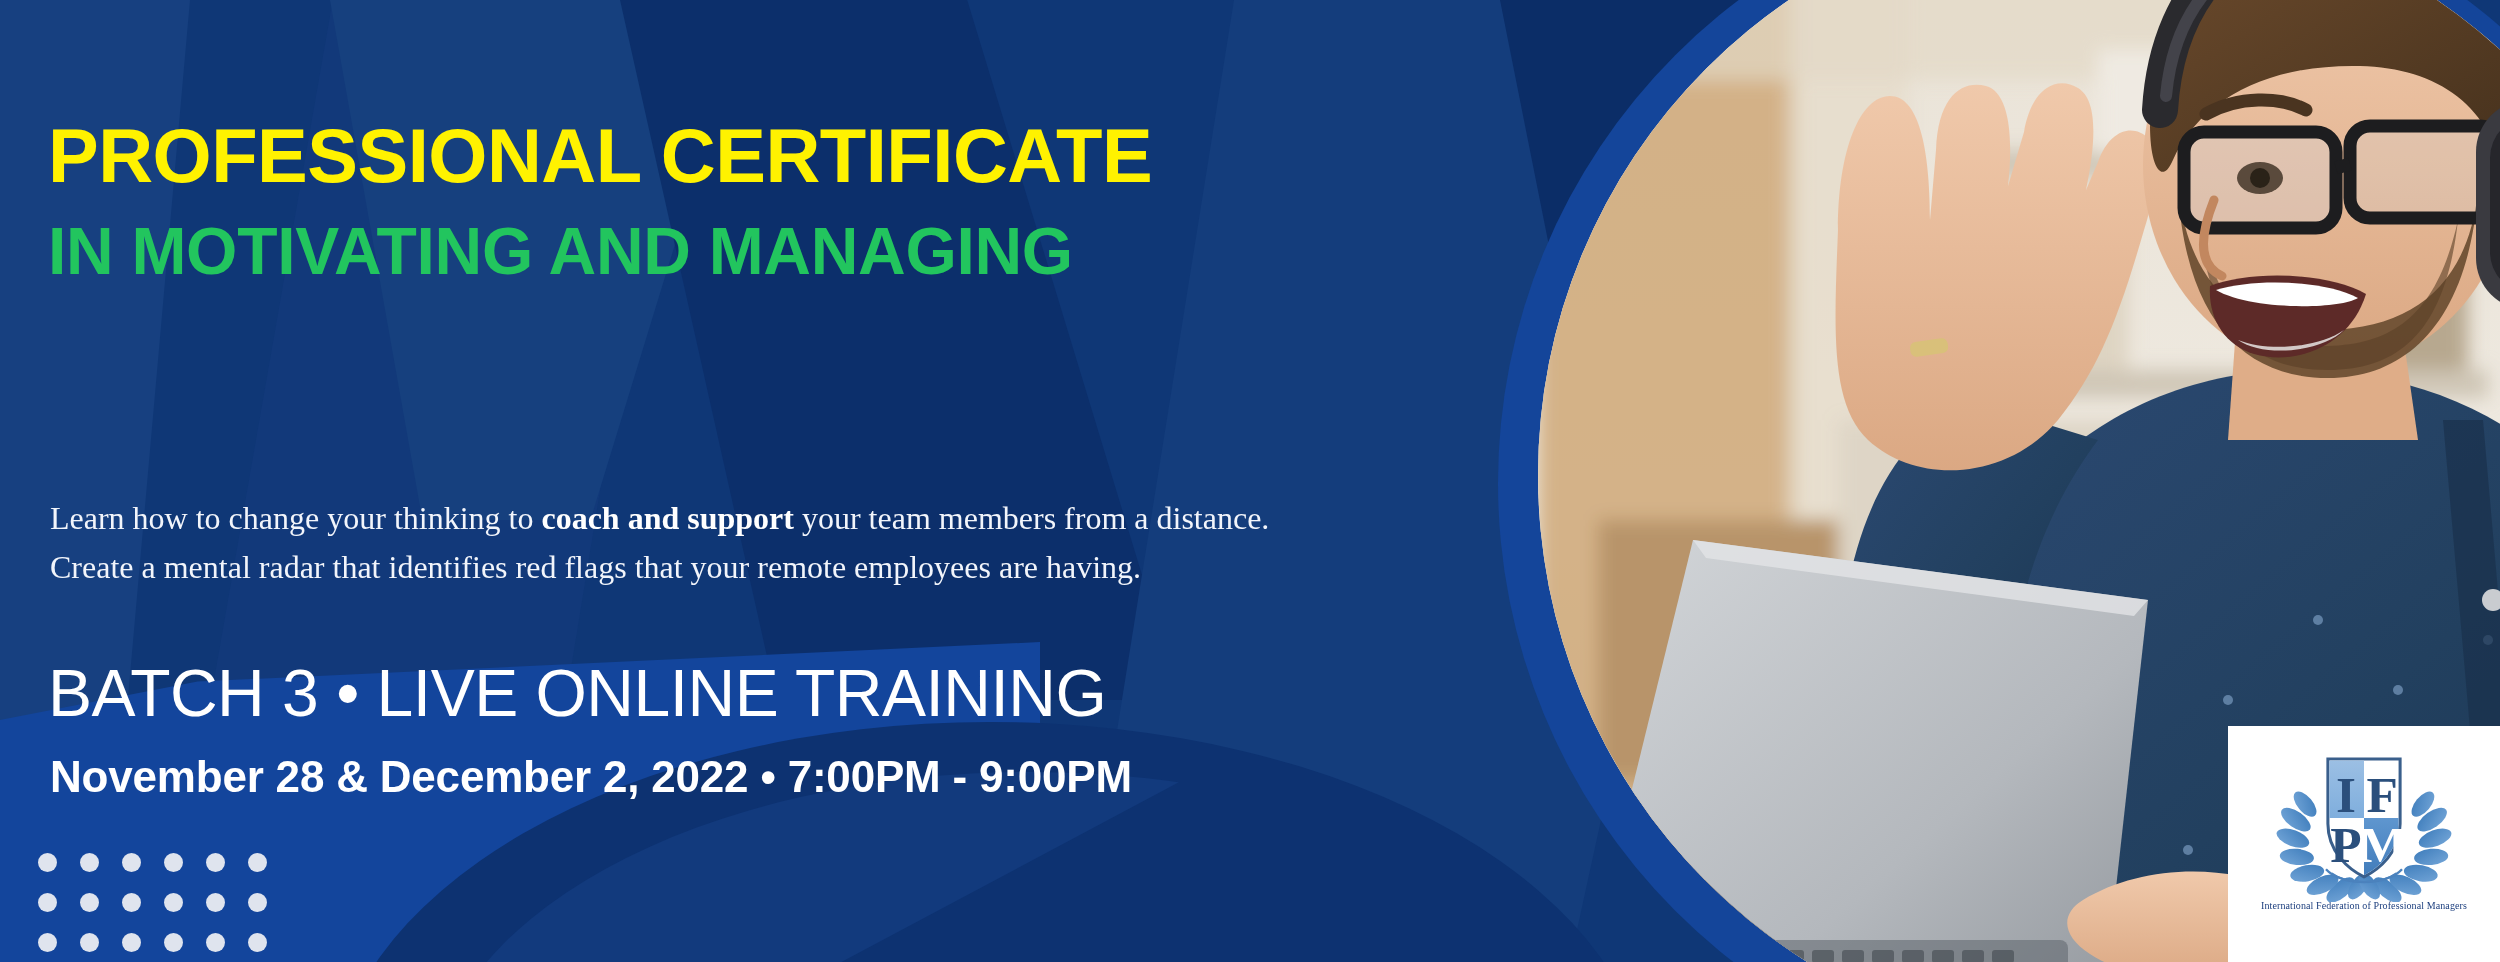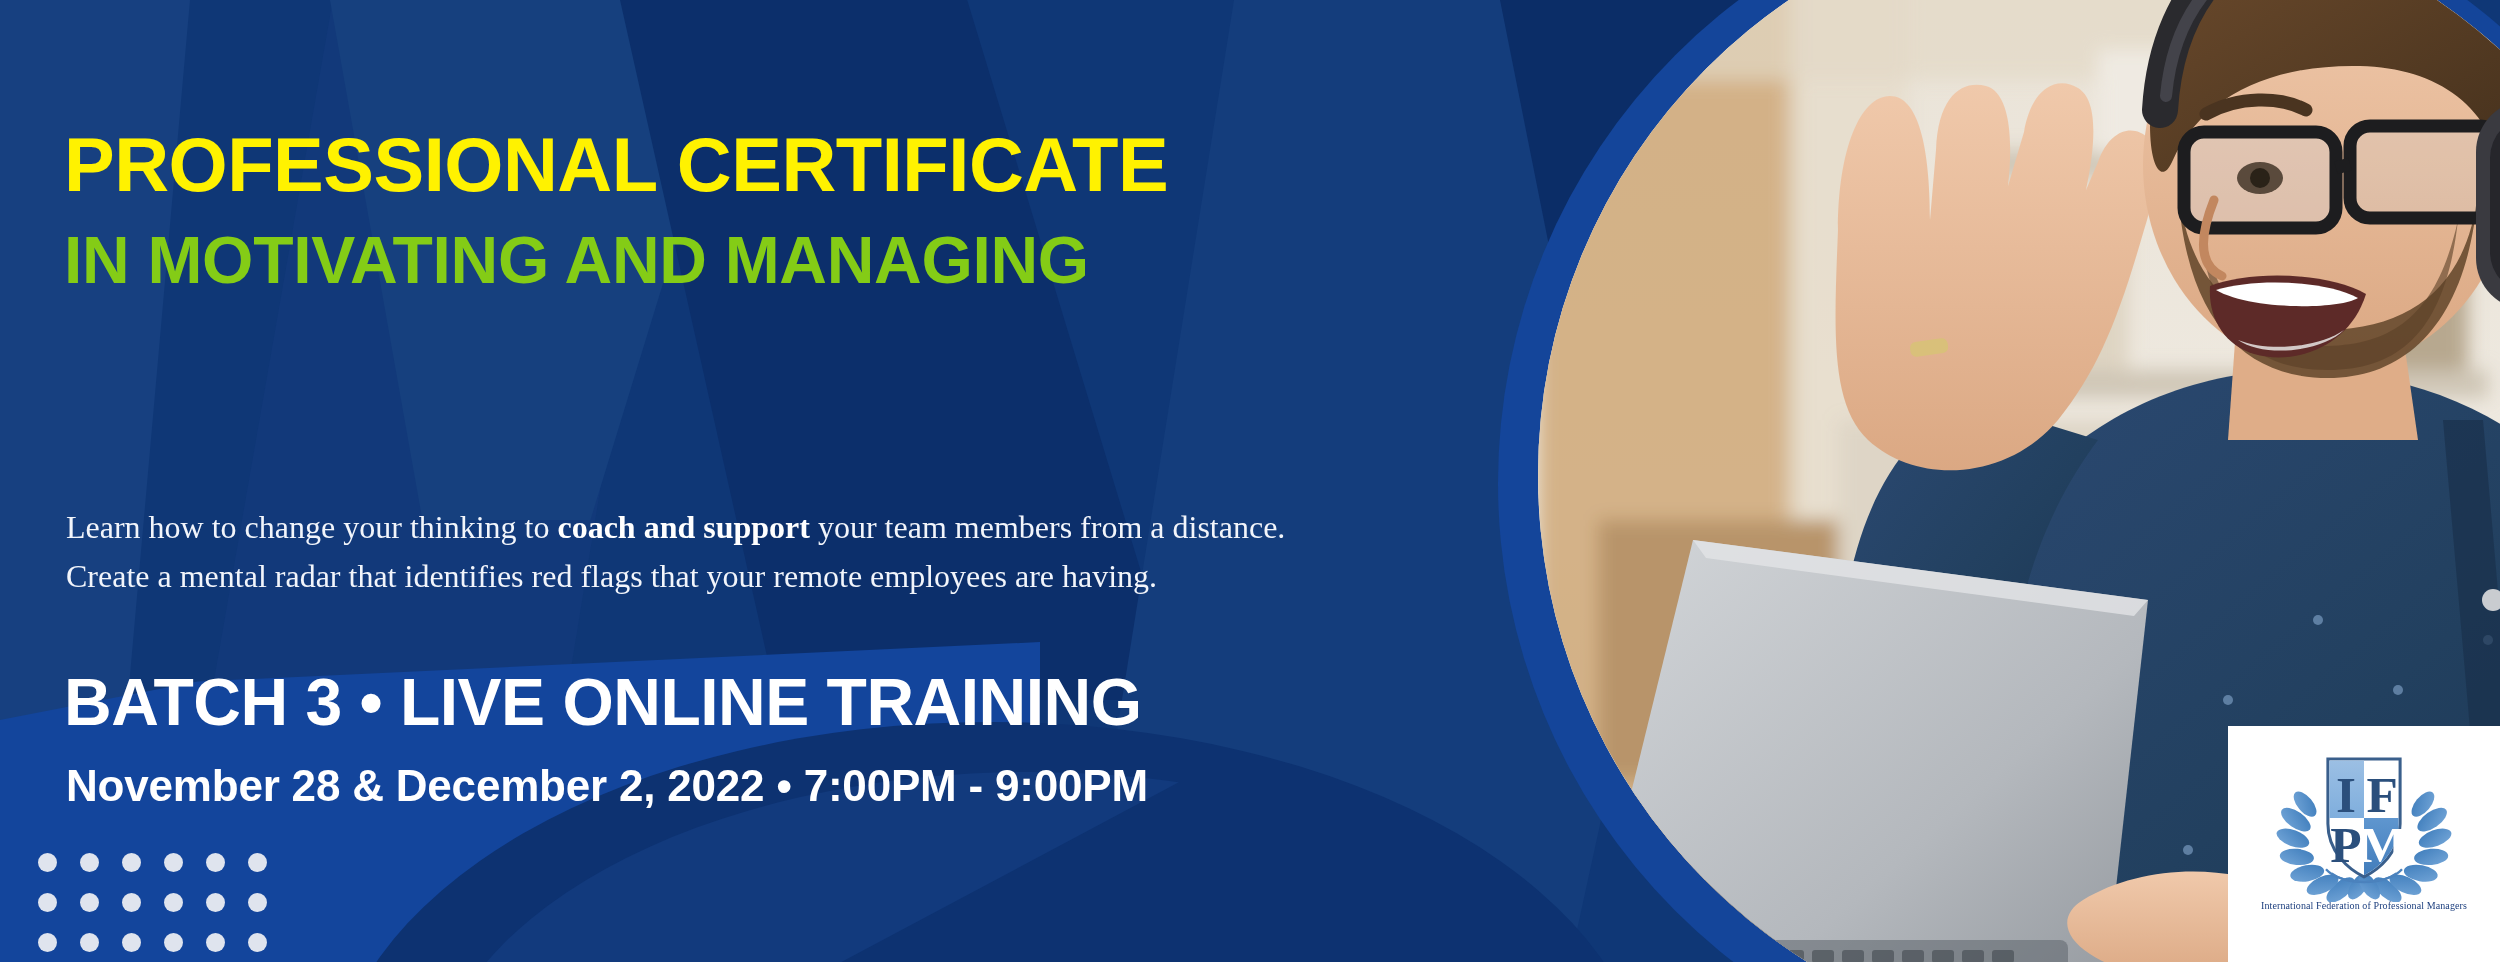--- a/index.html
+++ b/index.html
@@ -73,55 +73,55 @@
     position:absolute;
     left:1538px;top:-100px;
     width:1150px;height:1150px;
     border-radius:50%;
     overflow:hidden;
     background:#cfc4b4;
   }
   .photo-circle svg{display:block;width:100%;height:100%;}
 
   
-  .copy{position:absolute;left:64px;top:0;width:1420px;height:746px;margin-top:9px;}
+  .copy{position:absolute;left:48px;top:0;width:1420px;height:746px;}
 
   .kicker{
     position:absolute;left:0;top:118px;
     color:#fff200;
     font-weight:800;
     font-size:76px;
     line-height:1.0;
     letter-spacing:-0.5px;
     white-space:nowrap;
   }
   .head2{
     position:absolute;left:0;top:218px;
-    color:#84cc16;font-weight:800;font-size:66px;line-height:1.0;
+    color:#22c55e;font-weight:800;font-size:66px;line-height:1.0;
     letter-spacing:-0.3px;white-space:nowrap;text-align:center;
   }
   .head3{
     position:absolute;left:0;top:310px;
     color:#ffffff;font-weight:800;font-size:66px;line-height:1.0;
     letter-spacing:-0.3px;white-space:nowrap;
   }
 
   .body-copy{
     position:absolute;left:2px;top:462px;width:1300px;
     color:#f2f5fb;
     font-size:32px;
     line-height:1.52;
     font-weight:400;
     font-family:Liberation Serif, serif;
   }
   .body-copy b{font-weight:700;color:#ffffff;}
 
   .batch{
     position:absolute;left:0;top:660px;
-    color:#ffffff;font-weight:700;font-size:66px;line-height:1;
+    color:#ffffff;font-weight:400;font-size:66px;line-height:1;
     letter-spacing:-0.5px;white-space:nowrap;
   }
   .dateline{
     position:absolute;left:2px;top:755px;
     color:#ffffff;font-weight:600;font-size:44px;line-height:1;
     letter-spacing:-0.2px;white-space:nowrap;
   }
 
   
   .logo-card{

